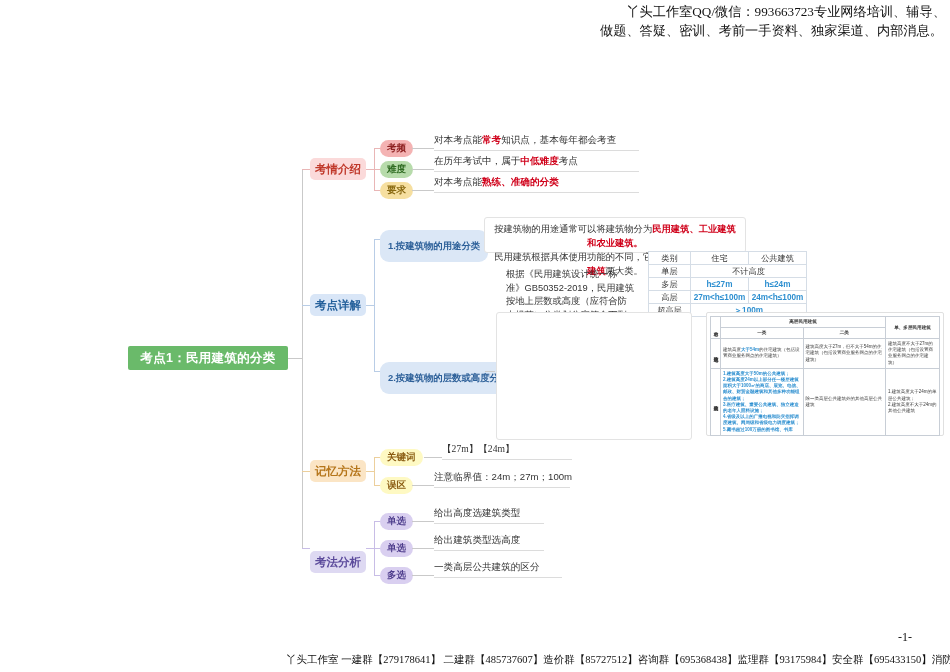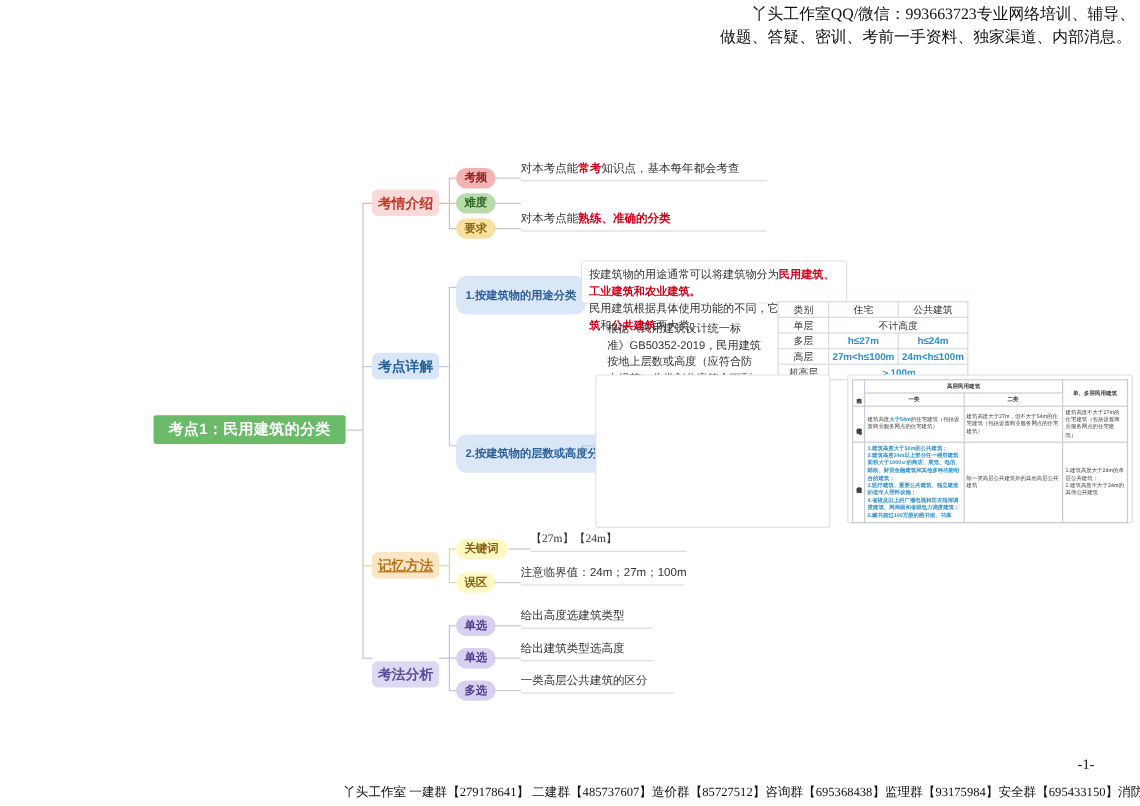--- a/index.html
+++ b/index.html
@@ -46,21 +46,21 @@
   .root {
     left:128px; top:346px; width:160px; height:24px;
     background:#6aba6a; color:#fff; font-size:12.5px;
     border-radius:2px; letter-spacing:.3px;
   }
   .lvl1 {
     height:22px; border-radius:5px; font-size:11.5px;
   }
   .lvl1.pink  { background:#fbdada; color:#c0392b; }
   .lvl1.blue  { background:#d9e6f7; color:#24609b; }
-  .lvl1.orange{ background:#fbe5c5; color:#b5751a;text-decoration:underline; }
+  .lvl1.orange{ background:#fbe5c5; color:#b5751a; }
   .lvl1.purple{ background:#ded9f2; color:#5c4b9c; }
 
   .pill {
     height:17px; border-radius:9px; font-size:9.5px; font-weight:bold;
     color:#fff; padding:0 7px;
   }
   .pill.red    { background:#f4b3b3; color:#8d2020; }
   .pill.green  { background:#b7dbab; color:#2f6b22; }
   .pill.yellow { background:#f6dfa0; color:#8a6a12; }
   .pill.orange2{ background:#fef9c3; color:#8a5c12; }
@@ -181,39 +181,42 @@
   <div class="ln h pinkc" style="left:374px; top:148px; width:6px;"></div>
   <div class="node pill red" style="left:380px; top:140px;">考频</div>
   <div class="ln h" style="left:412px; top:148px; width:22px;"></div>
   <div class="leaf" style="left:434px; top:134px; width:205px;">
     <span>对本考点能</span><span class="hl">常考</span><span>知识点，基本每年都会考查</span>
   </div>
 
   <div class="ln h pinkc" style="left:374px; top:169px; width:6px;"></div>
   <div class="node pill green" style="left:380px; top:161px;">难度</div>
   <div class="ln h" style="left:412px; top:169px; width:22px;"></div>
+  <div class="leaf" style="left:434px; top:155px; width:205px;">
+    <span>在历年考试中，属于</span><span class="hl">中低难度</span><span>考点</span>
+  </div>
 
   <div class="ln h pinkc" style="left:374px; top:190px; width:6px;"></div>
   <div class="node pill yellow" style="left:380px; top:182px;">要求</div>
   <div class="ln h" style="left:412px; top:190px; width:22px;"></div>
   <div class="leaf" style="left:434px; top:176px; width:205px;">
     <span>对本考点能</span><span class="hl">熟练、准确的分类</span>
   </div>
 
   <div class="ln h bluec" style="left:302px; top:305px; width:8px;"></div>
   <div class="node lvl1 blue" style="left:310px; top:294px; width:56px;">考点详解</div>
 
   <div class="ln h bluec" style="left:366px; top:305px; width:8px;"></div>
   <div class="ln v bluec" style="left:374px; top:239px; height:132px;"></div>
 
   <div class="ln h bluec" style="left:374px; top:239px; width:6px;"></div>
   <div class="node tagbox" style="left:380px; top:230px; position:absolute;">1.按建筑物的用途分类</div>
   <div class="ln h" style="left:488px; top:239px; width:8px;"></div>
 
-  <div class="card" style="left:484px; top:217px; width:222px; height:36px; padding:4px 6px;">
+  <div class="card" style="left:484px; top:217px; width:262px; height:36px; padding:4px 6px;text-align:center;">
     <p><span>按建筑物的用途通常可以将建筑物分为</span><span class="hl">民用建筑、工业建筑和农业建筑。</span></p>
     <p><span>民用建筑根据具体使用功能的不同，它分为</span><span class="hl">居住建筑</span><span>和</span><span class="hl">公共建筑</span><span>两大类。</span></p>
   </div>
 
   <div class="ln h bluec" style="left:374px; top:371px; width:6px;"></div>
   <div class="node tagbox" style="left:380px; top:362px;">2.按建筑物的层数或高度分类</div>
   <div class="ln h" style="left:485px; top:371px; width:10px;"></div>
 
   <div class="textblk" style="left:506px; top:268px; width:130px;">根据《民用建筑设计统一标准》GB50352-2019，民用建筑按地上层数或高度（应符合防火规范）分类划分应符合下列规定：</div>
 

